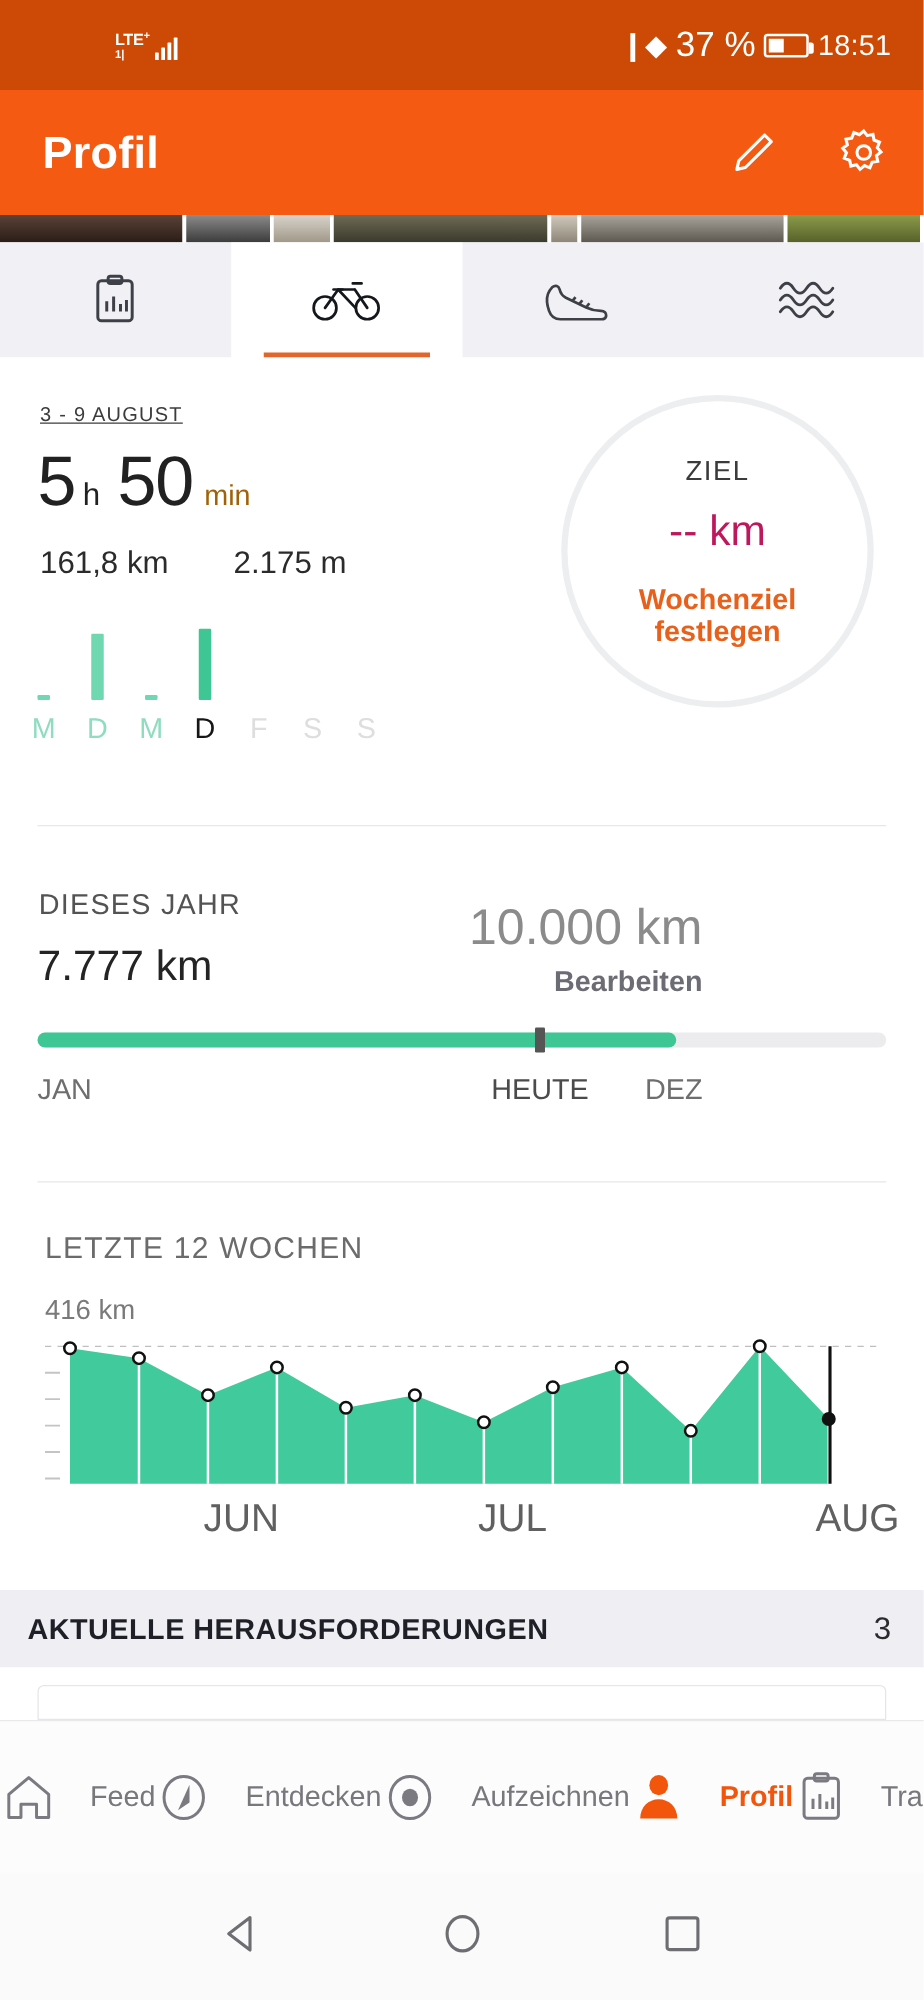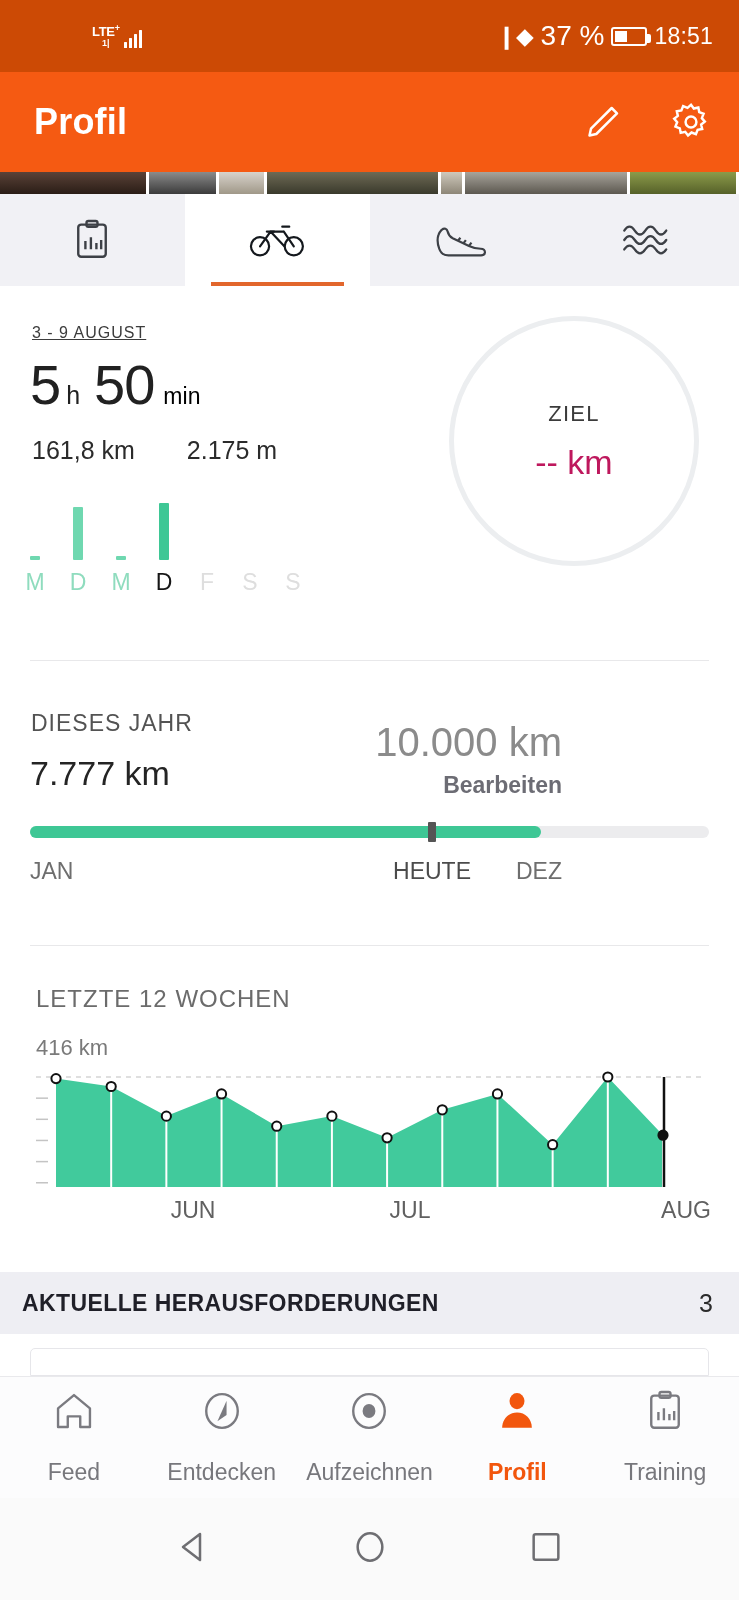--- a/index.html
+++ b/index.html
@@ -12,21 +12,21 @@
   }
   #app { position: relative; width: 739px; height: 1600px; background:#fff; }
 
   
   .statusbar {
     position:absolute; top:0; left:0; width:739px; height:72px;
     background:#cc4a05; color:#fff;
     display:flex; align-items:center;
   }
   .sb-left { position:absolute; left:92px; display:flex; align-items:flex-end; gap:3px; }
-  .lte-wrap { display:flex; flex-direction:column; align-items:center; line-height:1; }
+  .lte-wrap { display:flex; flex-direction:column; align-items:flex-start; line-height:1; }
   .lte-txt { font-size:13px; font-weight:bold; letter-spacing:-0.3px; }
   .lte-sub { font-size:9px; font-weight:bold; margin-top:1px; }
   .bars { display:flex; align-items:flex-end; gap:2px; height:20px; margin-left:1px; }
   .bars i { display:block; width:3px; background:#fff; border-radius:.5px; }
   .bars i:nth-child(1){height:6px;} .bars i:nth-child(2){height:10px;}
   .bars i:nth-child(3){height:14px;} .bars i:nth-child(4){height:18px;}
   .sb-right { position:absolute; right:26px; display:flex; align-items:center; gap:7px; font-size:22px; }
   .bt-glyph { font-size:23px; line-height:1; }
   .batt { position:relative; width:36px; height:19px; border:2px solid #fff; border-radius:3px; }
   .batt::after { content:""; position:absolute; right:-6px; top:5px; width:4px; height:9px; background:#fff; border-radius:0 2px 2px 0; }
@@ -53,21 +53,21 @@
   .tab { flex:1; position:relative; display:flex; align-items:center; justify-content:center; }
   .tab.active { background:#fff; }
   .tab .underline { position:absolute; bottom:0; left:26px; right:26px; height:4px; background:#e2662c; }
 
   
   .weekcard { position:absolute; top:286px; left:0; width:739px; height:376px; background:#fff; }
   .wk-label { position:absolute; left:32px; top:38px; font-size:16px; color:#3c3c3c; letter-spacing:1px;text-decoration:underline; }
   .wk-time { position:absolute; left:30px; top:66px; display:flex; align-items:baseline; color:#212121; }
   .wk-time .big { font-size:56px; font-weight:300; letter-spacing:-1px; }
   .wk-time .unit { font-size:25px; font-weight:400; margin:0 14px 0 6px; }
-  .wk-time .unit-last { font-size:23px; font-weight:400; margin-left:9px; color:#000000; }
+  .wk-time .unit-last { font-size:23px; font-weight:400; margin-left:9px; color:#a16207; }
   .wk-sub { position:absolute; left:32px; top:150px; display:flex; font-size:25px; color:#2b2b2b; }
   .wk-sub .s2 { margin-left:52px; }
 
   .minibars { position:absolute; left:30px; top:210px; width:300px; height:100px; }
   .mb-col { position:absolute; bottom:36px; width:10px; }
   .mb-col .bar { position:absolute; bottom:0; left:0; width:10px; background:#4ecfa0; border-radius:1px; }
   .mb-lbl { position:absolute; bottom:0; width:30px; text-align:center; font-size:23px; }
 
   .goalcircle { position:absolute; right:40px; top:30px; width:250px; height:250px;
                 border:5px solid #eceef0; border-radius:50%;
@@ -89,36 +89,36 @@
   .y-marker { position:absolute; top:-4px; width:8px; height:20px; background:#555; border-radius:1px; }
   .y-jan { position:absolute; left:30px; top:196px; font-size:23px; color:#6e6e6e; }
   .y-heute { position:absolute; top:196px; font-size:23px; color:#4b4b4b; transform:translateX(-50%); }
   .y-dez { position:absolute; right:30px; top:196px; font-size:23px; color:#6e6e6e; }
 
   
   .weeks12 { position:absolute; top:947px; left:0; width:739px; height:300px; }
   .w12-title { position:absolute; left:36px; top:38px; font-size:24px; color:#6b6b6b; letter-spacing:1px; }
   .w12-max { position:absolute; left:36px; top:88px; font-size:22px; color:#7a7a7a; }
   .w12-chart { position:absolute; left:0; top:118px; width:739px; height:128px; }
-  .w12-axis { position:absolute; top:250px; left:0; width:739px; height:36px; font-size:23px; color:#606060; }
+  .w12-axis { position:absolute; top:250px; left:0; width:739px; height:36px; font-size:31px; color:#606060; }
   .w12-axis span { position:absolute; transform:translateX(-50%); }
 
   
   .challenges { position:absolute; top:1272px; left:0; width:739px; height:62px; background:#eeeef3;
                 display:flex; align-items:center; }
   .ch-title { margin-left:22px; font-size:23px; font-weight:bold; color:#1f1f28; letter-spacing:.4px; }
   .ch-count { position:absolute; right:26px; font-size:25px; color:#2b2b2b; }
   .ch-strip { position:absolute; top:1334px; left:0; width:739px; height:42px; background:#fff; }
   .ch-card { position:absolute; left:30px; top:14px; width:679px; height:28px;
              border:1px solid #e6e6ea; border-radius:5px 5px 0 0; background:#fff; }
 
   
   .bottomnav { position:absolute; top:1376px; left:0; width:739px; height:122px; background:#fcfcfd;
                border-top:1px solid #e9e9ec; display:flex; }
-  .bn { flex:1; display:flex; flex-direction:column; align-items:center; justify-content:center; gap:26px; }
+  .bn { flex:1; display:flex; flex-direction:row; align-items:center; justify-content:center; gap:26px; }
   .bn .lbl { font-size:23px; color:#77777c; }
   .bn.active .lbl { color:#f2560d; font-weight:bold; }
 
   
   .androidnav { position:absolute; top:1498px; left:0; width:739px; height:102px; background:#fafafa;
                 display:flex; align-items:center; justify-content:center; gap:136px; }
 </style>
 </head>
 <body>
 
@@ -247,20 +247,24 @@
         <div class="mb-lbl" style="left: 162px; color: rgb(222, 222, 222);">F</div>
         <div class="mb-col" style="left: 215px;"></div>
         <div class="mb-lbl" style="left: 205px; color: rgb(222, 222, 222);">S</div>
         <div class="mb-col" style="left: 258px;"></div>
         <div class="mb-lbl" style="left: 248px; color: rgb(222, 222, 222);">S</div>
       </div>
 
     <div class="goalcircle">
       <div class="goal-t">ZIEL</div>
       <div class="goal-v">-- km</div>
+      <div class="goal-cta">
+        <div>Wochenziel</div>
+        <div>festlegen</div>
+      </div>
     </div>
 
     <div class="divider" style="top:374px"></div>
   </div>
 
   <div class="yearsec">
     <div class="y-lbl">DIESES JAHR</div>
     <div class="y-val">7.777 km</div>
     <div class="y-goal">10.000 km</div>
     <div class="y-edit">Bearbeiten</div>

